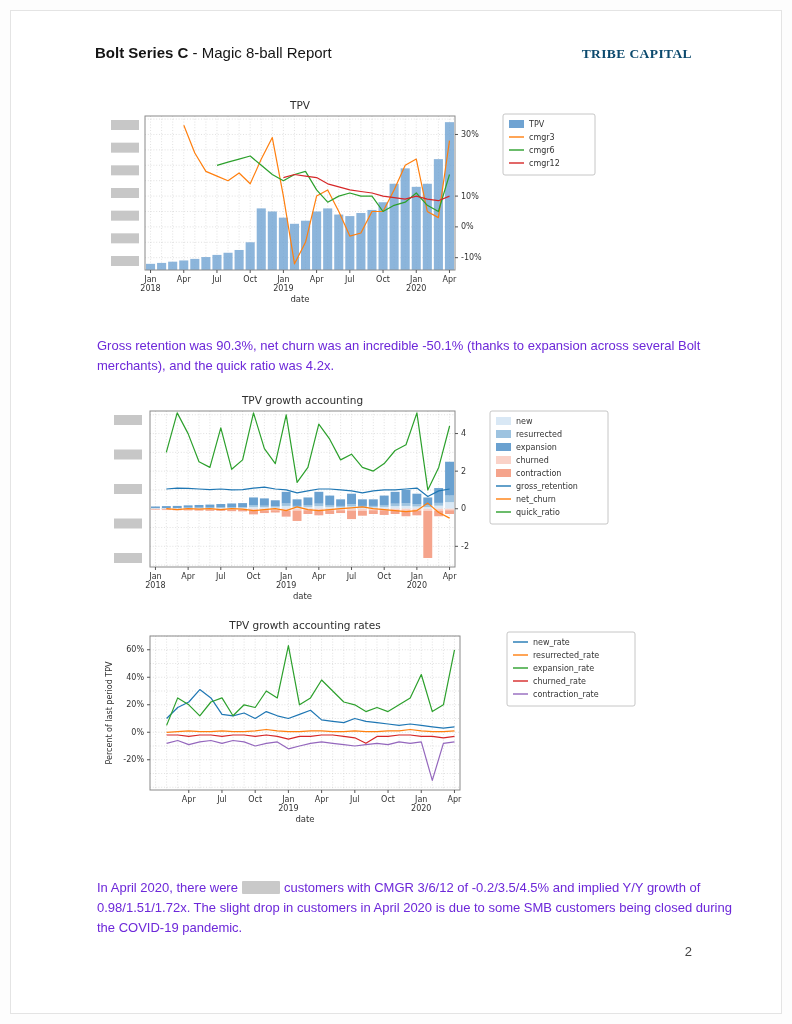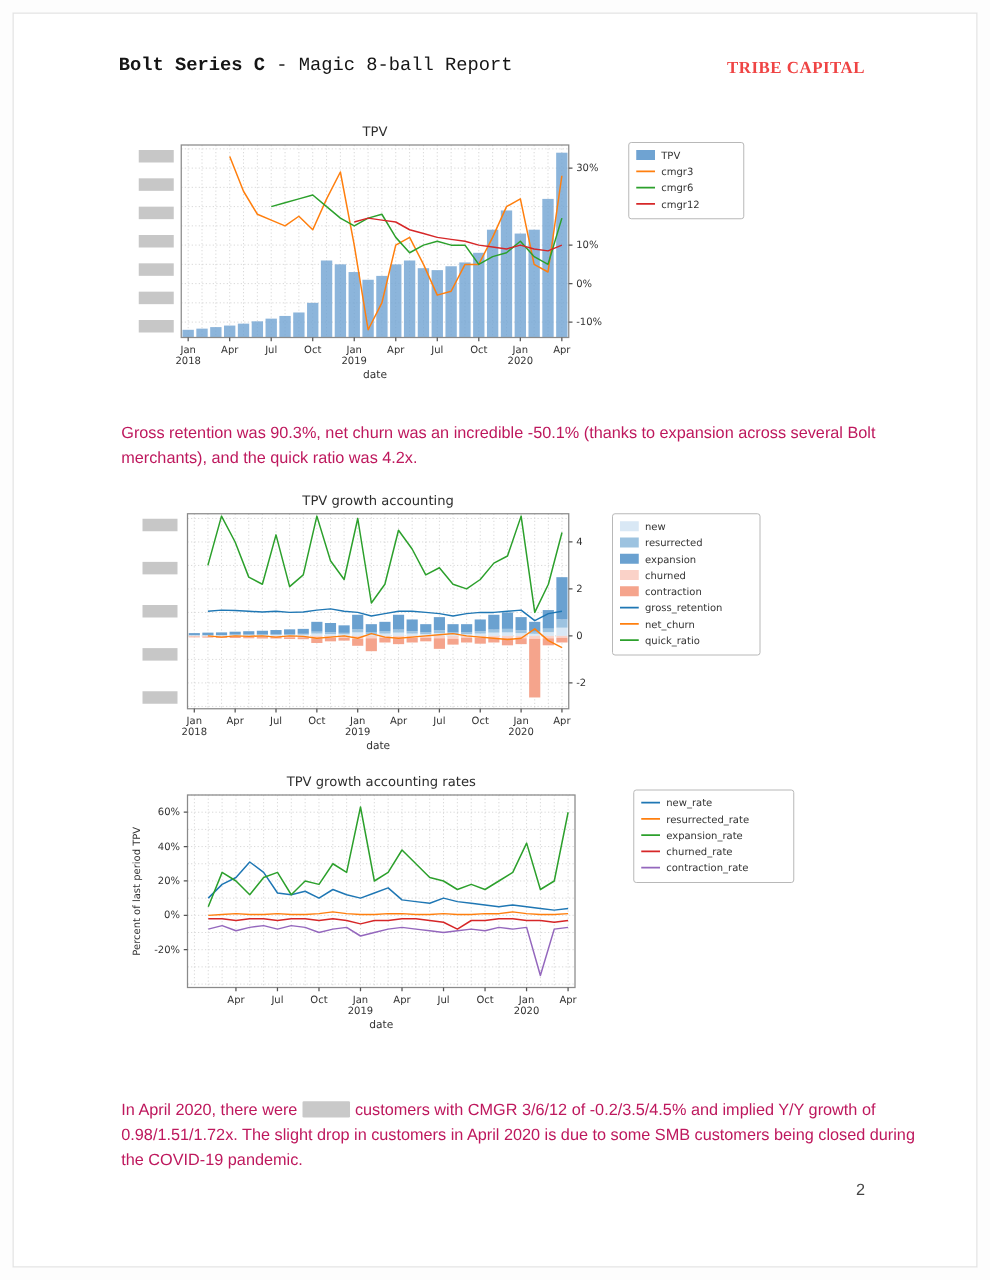--- a/index.html
+++ b/index.html
@@ -1,22 +1,22 @@
 <!DOCTYPE html>
 <html><head>
 <meta charset="utf-8">
 <style>
   * { margin:0; padding:0; box-sizing:border-box; }
   html,body { width:792px; height:1024px; }
   body { position:relative; background:#fdfdfd; font-family:"Liberation Sans", sans-serif; }
   .page { position:absolute; left:10px; top:10px; width:772px; height:1004px; background:#ffffff; border:1px solid #e4e4e4; }
-  .header-left { position:absolute; left:95px; top:44px; font-family:Liberation Mono, monospace; font-size:15px; color:#151515; }
+  .header-left { position:absolute; left:95px; top:44px; font-family:Liberation Sans, sans-serif; font-size:15px; color:#151515; }
   .header-left b { font-weight:bold; }
-  .brand { position:absolute; right:100px; top:46px; font-family:"Liberation Serif", serif; font-size:13.5px; font-weight:bold; letter-spacing:0.4px; color:#ef4444; }
-  .para { position:absolute; font-size:13px; line-height:1.55; color:#be185d; }
+  .brand { position:absolute; right:100px; top:46px; font-family:"Liberation Serif", serif; font-size:13.5px; font-weight:bold; letter-spacing:0.4px; color:#0c4a6e; }
+  .para { position:absolute; font-size:13px; line-height:1.55; color:#6d28d9; }
   #para-1 { left:97px; top:336px; width:620px; }
   #para-2 { left:97px; top:878px; width:640px; }
   .figure { position:absolute; }
   #fig-0 { left:105px; top:100px; width:560px; height:210px; }
   #fig-1 { left:105px; top:395px; width:560px; height:215px; }
   #fig-2 { left:95px;  top:618px; width:580px; height:220px; }
   .redact-inline { display:inline-block; width:38px; height:13px; background:#c9c9c9; border-radius:1px; vertical-align:-2px; margin:0 4px; }
   .pagenum { position:absolute; right:100px; top:944px; font-size:13px; color:#444; }
 </style>
 </head>

